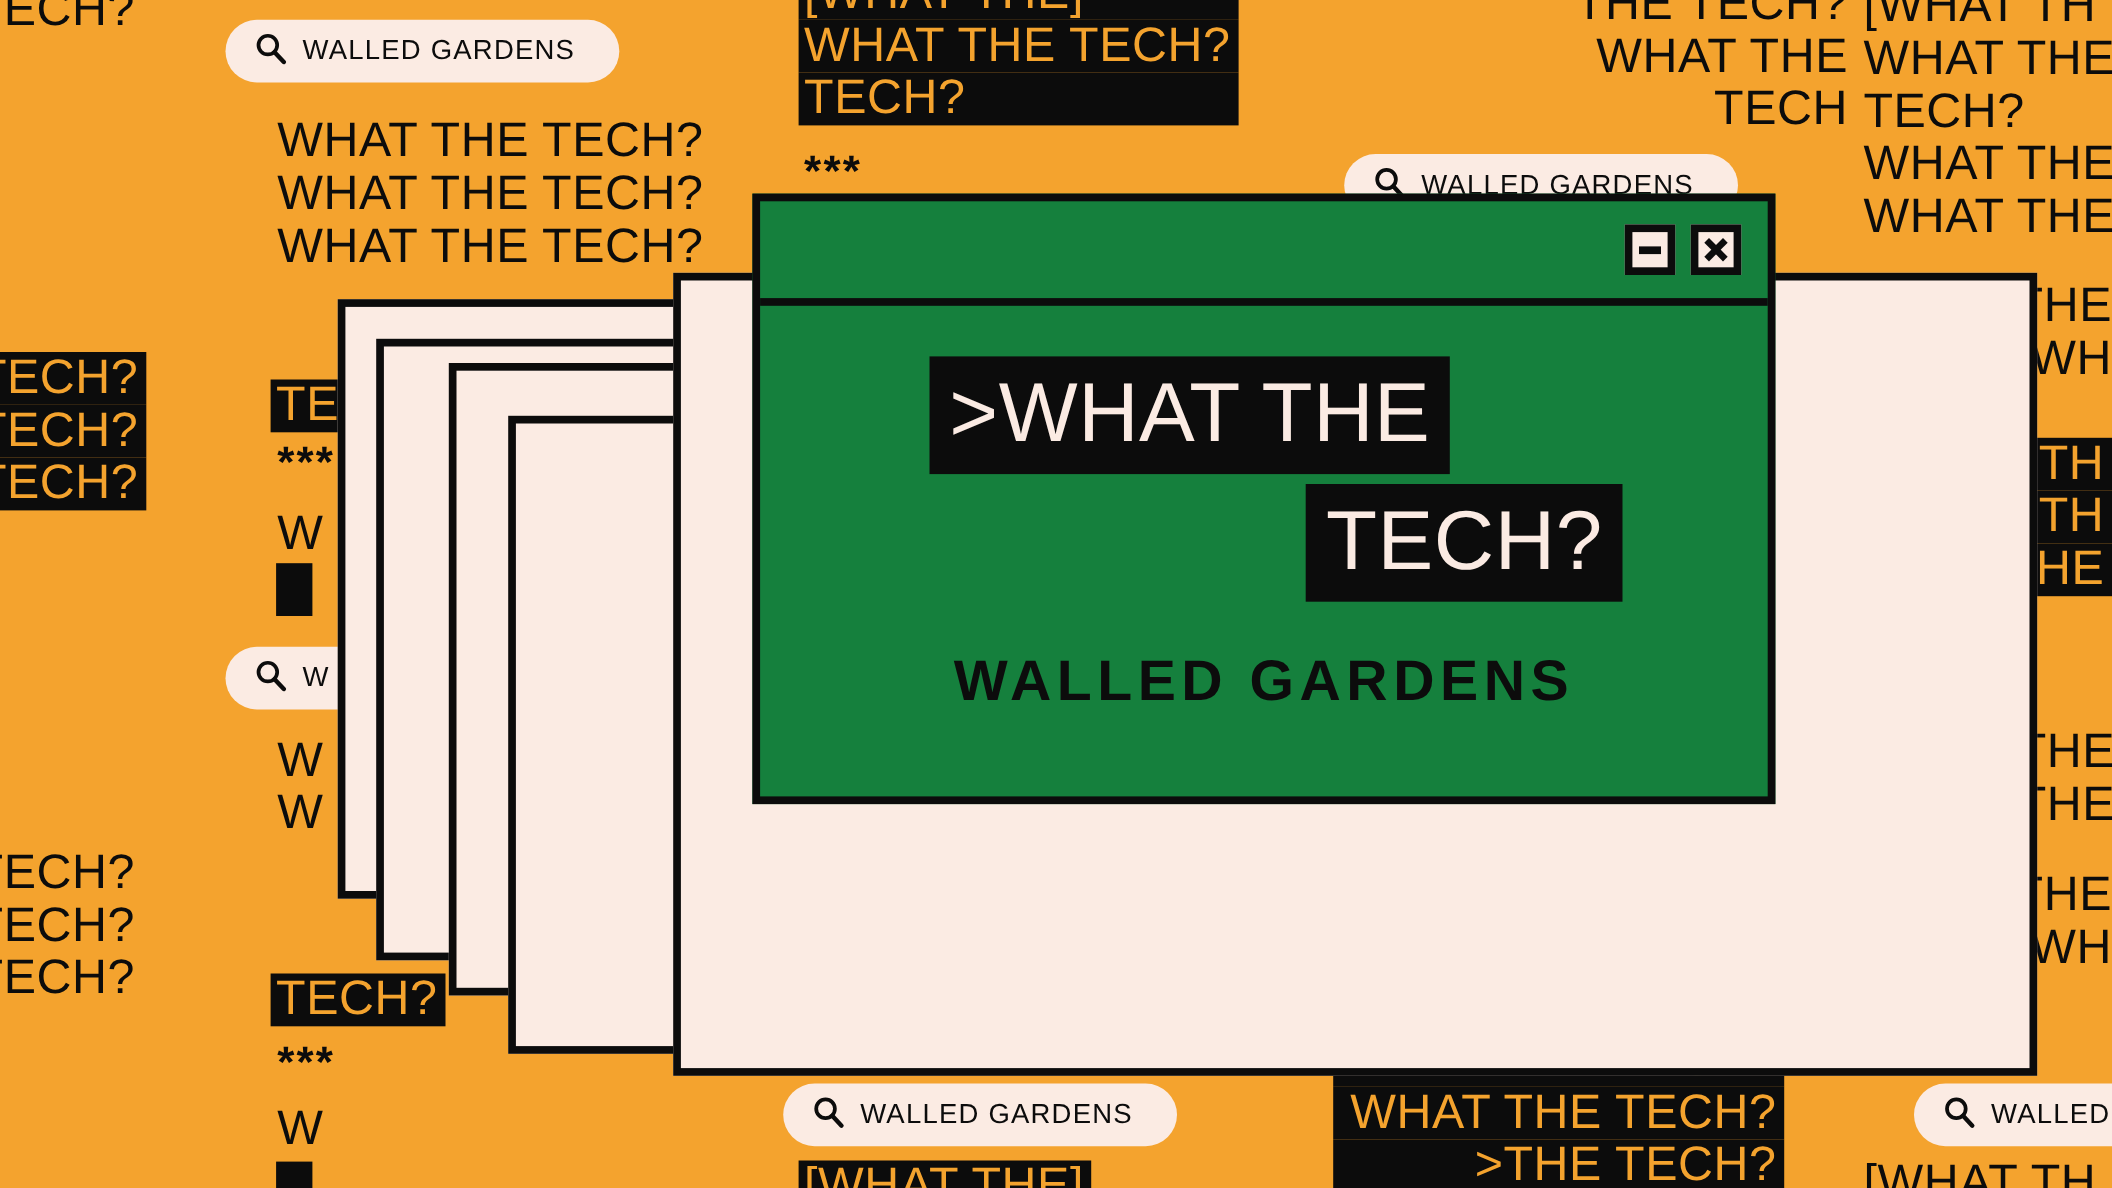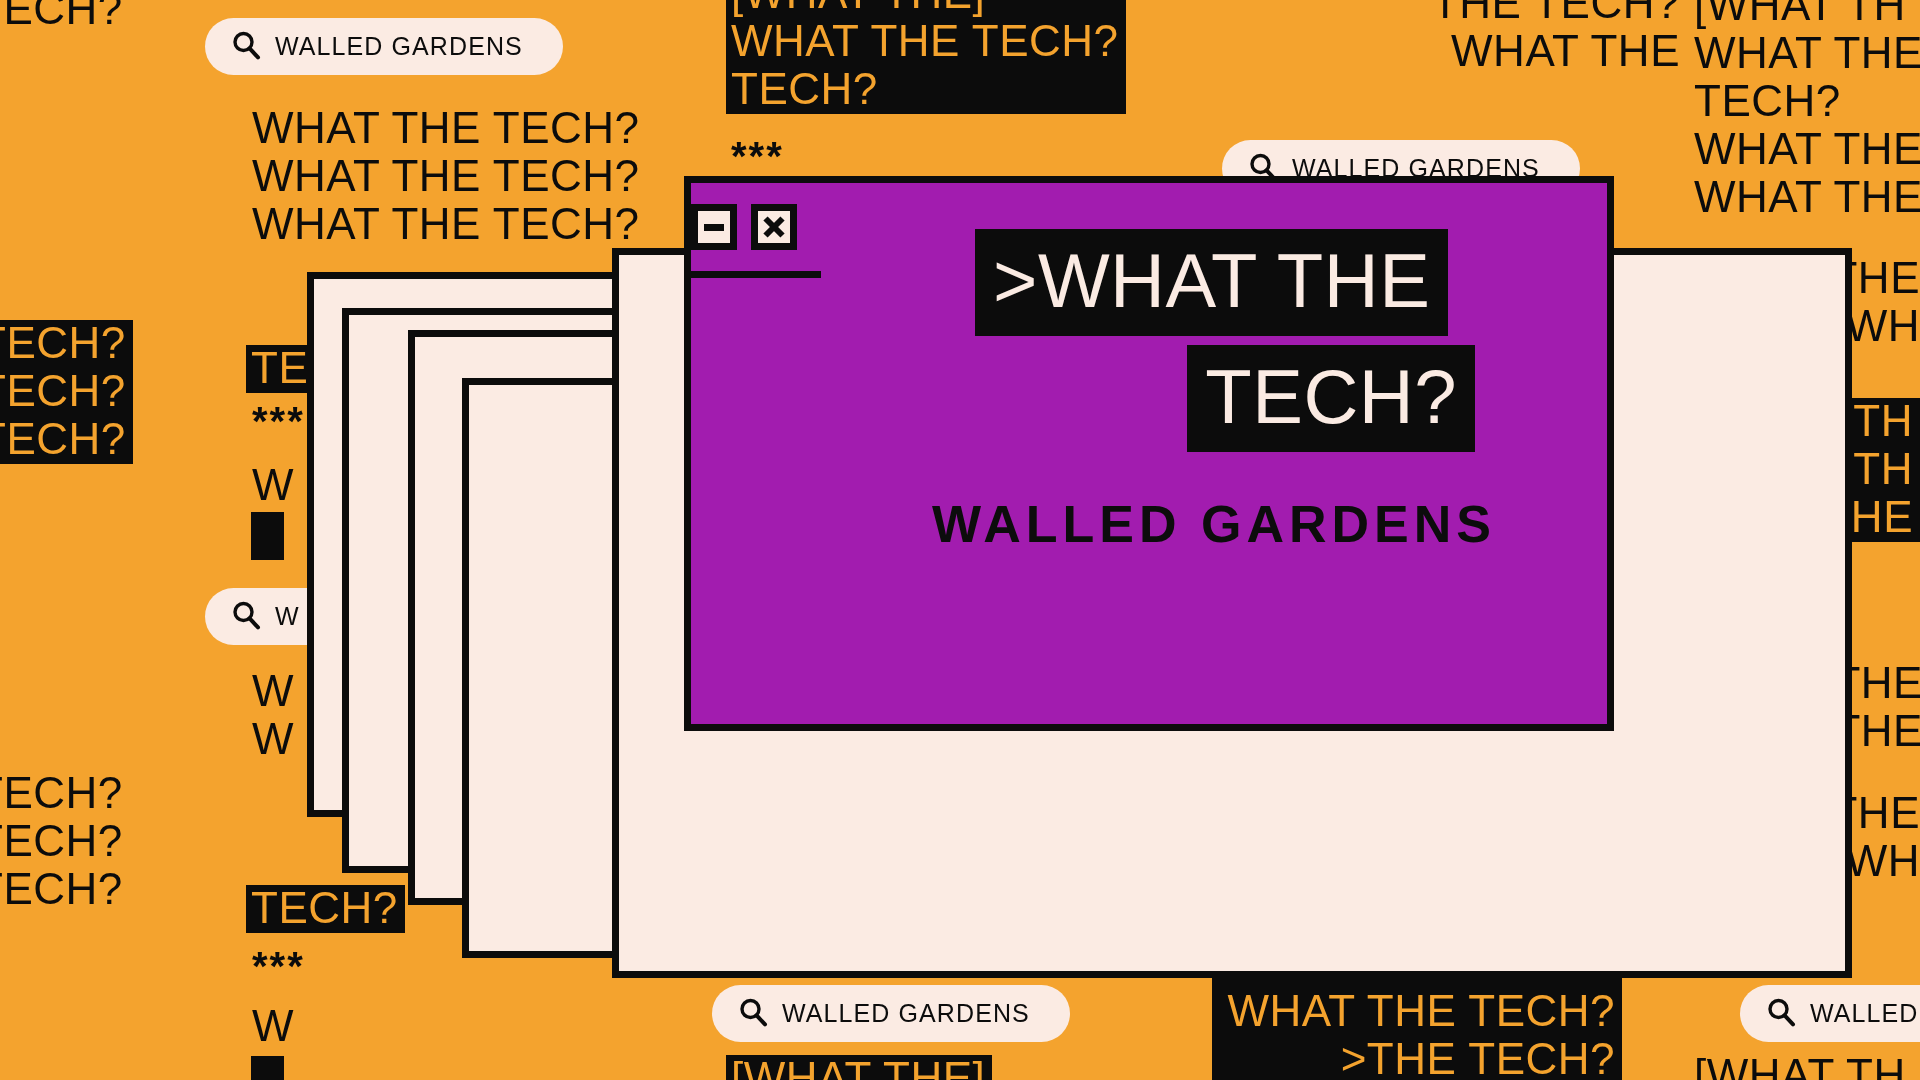--- a/index.html
+++ b/index.html
@@ -80,25 +80,25 @@
   .win {
     position: absolute;
     background: #FBEBE3;
     border: 7px solid #0C0C0C;
     box-sizing: border-box;
   }
 
   
   #main-window {
     position: absolute;
-    background: #a21caf;
+    background: #15803d;
     border: 7px solid #0C0C0C;
     box-sizing: border-box;
     display: flex;
-    flex-direction: row;
+    flex-direction: column;
   }
   #main-titlebar {
     height: 95px;
     border-bottom: 7px solid #0C0C0C;
     box-sizing: border-box;
     display: flex;
     align-items: center;
     justify-content: flex-end;
     padding-right: 24px;
     gap: 14px;
@@ -221,20 +221,21 @@
     <span class="bg-line plain">***</span>
   </div>
 
   <div class="bg-col" style="left:726px; top:1055px; font-size:44px;">
     <span class="bg-line hl">[WHAT THE]</span>
   </div>
 
   <div class="bg-col right-al" style="left:1280px; top:-20px; width:400px; font-size:44px;">
     <span class="bg-line plain">THE TECH?</span>
     <span class="bg-line plain">WHAT THE</span>
+    <span class="bg-line plain">TECH</span>
   </div>
 
   <div class="bg-col right-al" style="left:1280px; top:735px; width:340px; font-size:44px;">
     <span class="bg-line plain">WHAT THE TECH?</span>
     <span class="bg-line plain">WHAT THE TECH?</span>
   </div>
 
   <div class="bg-col right-al" style="left:1212px; top:940px; width:410px; font-size:44px;">
     <span class="bg-line hl">WHAT THE TECH?</span>
     <span class="bg-line hl">WHAT THE TECH?</span>

